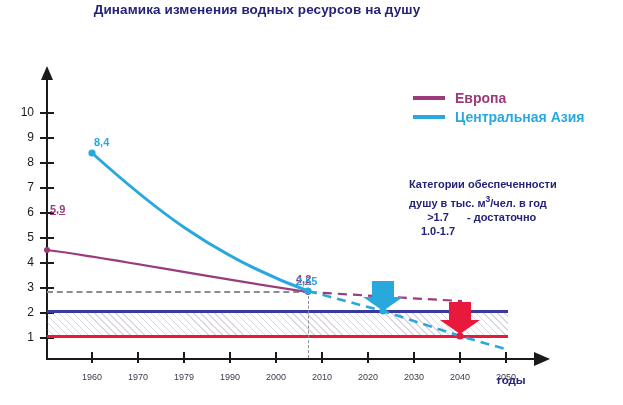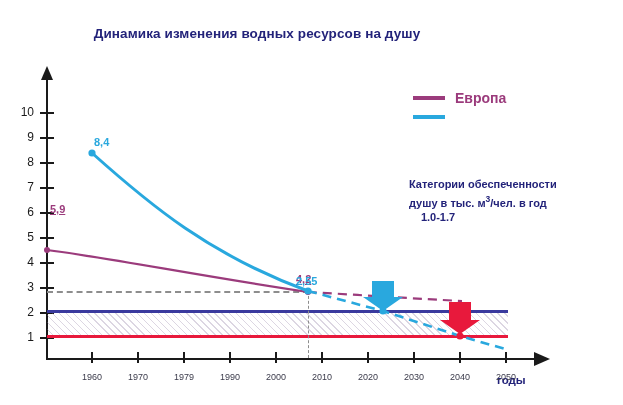--- a/index.html
+++ b/index.html
@@ -3,21 +3,21 @@
 <meta charset="utf-8">
 <style>
   html,body{margin:0;padding:0;background:#ffffff;}
   body{width:623px;height:405px;overflow:hidden;
        font-family:"Liberation Sans","DejaVu Sans",sans-serif;
        color:#2b2b7a;-webkit-font-smoothing:antialiased;}
 
   #stage{position:relative;width:623px;height:405px;}
 
   
-  .title{position:absolute;left:0;top:24px;width:514px;text-align:center;
+  .title{position:absolute;left:0;top:0;width:514px;text-align:center;
          font-size:13.5px;font-weight:bold;color:#23237a;line-height:19px;
          letter-spacing:.1px;}
   .title .l2{display:block;}
   .sup{font-size:8.5px;vertical-align:super;}
 
   
   .axis-v{position:absolute;left:46px;top:78px;width:2px;height:282px;background:#1a1a1a;}
   .axis-v-arrow{position:absolute;left:41px;top:66px;width:0;height:0;
       border-left:6px solid transparent;border-right:6px solid transparent;
       border-bottom:14px solid #1a1a1a;}
@@ -205,24 +205,29 @@
   <div class="xtick" style="left:505px"></div>
   <div class="xlabwrap" style="left:506px"><span class="xlab">2050</span></div>
 
   <div class="legend">
     <div class="legrow">
       <span class="legswatch eu"></span>
       <span class="legtext eu">Европа</span>
     </div>
     <div class="legrow">
       <span class="legswatch ca"></span>
+      <span class="legtext ca">Центральная Азия</span>
     </div>
   </div>
 
   <div class="cats">
     <div class="hdr">Категории обеспеченности</div>
     <div class="hdr"><span>душу в тыс. м</span><span class="sup">3</span><span>/чел. в год</span></div>
     <div class="catrow">
+      <span class="k">&gt;1.7</span>
+      <span class="v">- достаточно</span>
+    </div>
+    <div class="catrow">
       <span class="k">1.0-1.7</span>
     </div>
   </div>
 
 </div>
 
 </body></html>

